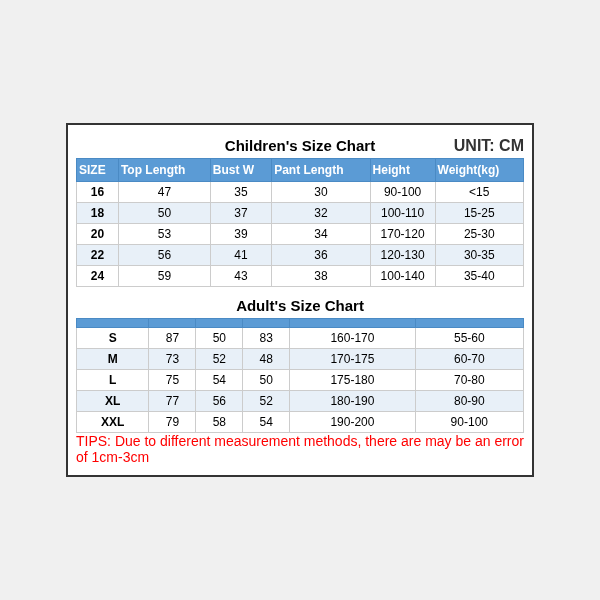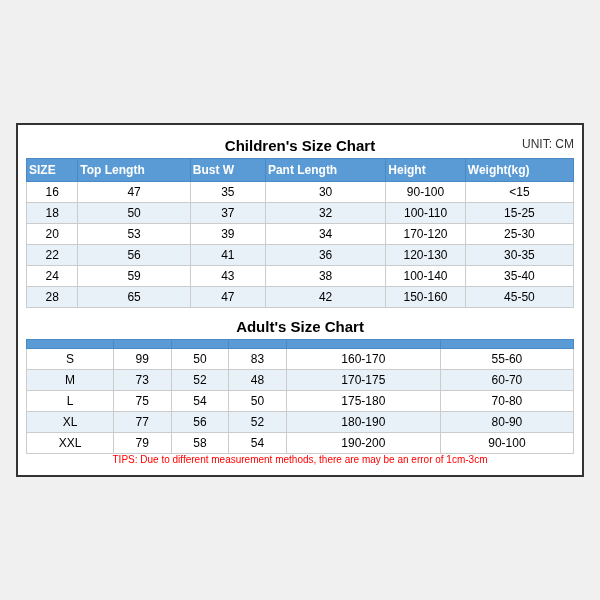--- a/index.html
+++ b/index.html
@@ -8,37 +8,37 @@
       background: #f0f0f0;
       display: flex;
       justify-content: center;
       align-items: center;
       width: 600px;
       height: 600px;
     }
     .chart-wrapper {
       background: #fff;
       border: 2px solid #333;
-      width: 568px;
+      width: 468px;
       padding: 8px;
     }
     .section-title {
       text-align: center;
       font-size: 15px;
       font-weight: bold;
       padding: 4px 0;
       color: #000;
       position: relative;
     }
     .unit-label {
       position: absolute;
       right: 0;
       top: 4px;
-      font-size: 12px;
-      font-weight: normal;
+      font-size: 16px;
+      font-weight: bold;
       color: #333;
       padding-left: 29px;
     }
     table {
       width: 100%;
       border-collapse: collapse;
       font-size: 12px;
     }
     th {
       background: #5b9bd5;
@@ -56,29 +56,29 @@
       color: #000;
       font-size: 12px;
     }
     tr:nth-child(even) td {
       background: #e8f0f8;
     }
     tr:nth-child(odd) td {
       background: #fff;
     }
     td:first-child {
-      font-weight: normal;
+      font-weight: bold;
     }
     .adult-header-row th {
       background: #5b9bd5;
     }
     .tips {
-      text-align: center;
+      text-align: left;
       color: red;
-      font-size: 10px;
+      font-size: 14px;
       padding: 0 0 2px;
     }
     .section-gap {
       height: 6px;
     }
   </style>
 </head>
 <body>
 
 <div class="chart-wrapper">
@@ -132,28 +132,20 @@
           <td>30-35</td>
         </tr>
         <tr>
           <td>24</td>
           <td>59</td>
           <td>43</td>
           <td>38</td>
           <td>100-140</td>
           <td>35-40</td>
         </tr>
-        <tr>
-          <td>28</td>
-          <td>65</td>
-          <td>47</td>
-          <td>42</td>
-          <td>150-160</td>
-          <td>45-50</td>
-        </tr>
       </tbody>
   </table>
 
   <div class="section-gap"></div>
 
   <div class="section-title">
     <span>Adult's Size Chart</span>
   </div>
   <table>
     <thead>
@@ -162,21 +154,21 @@
         <th></th>
         <th></th>
         <th></th>
         <th></th>
         <th></th>
       </tr>
     </thead>
     <tbody id="adult-tbody">
         <tr>
           <td>S</td>
-          <td>99</td>
+          <td>87</td>
           <td>50</td>
           <td>83</td>
           <td>160-170</td>
           <td>55-60</td>
         </tr>
         <tr>
           <td>M</td>
           <td>73</td>
           <td>52</td>
           <td>48</td>

